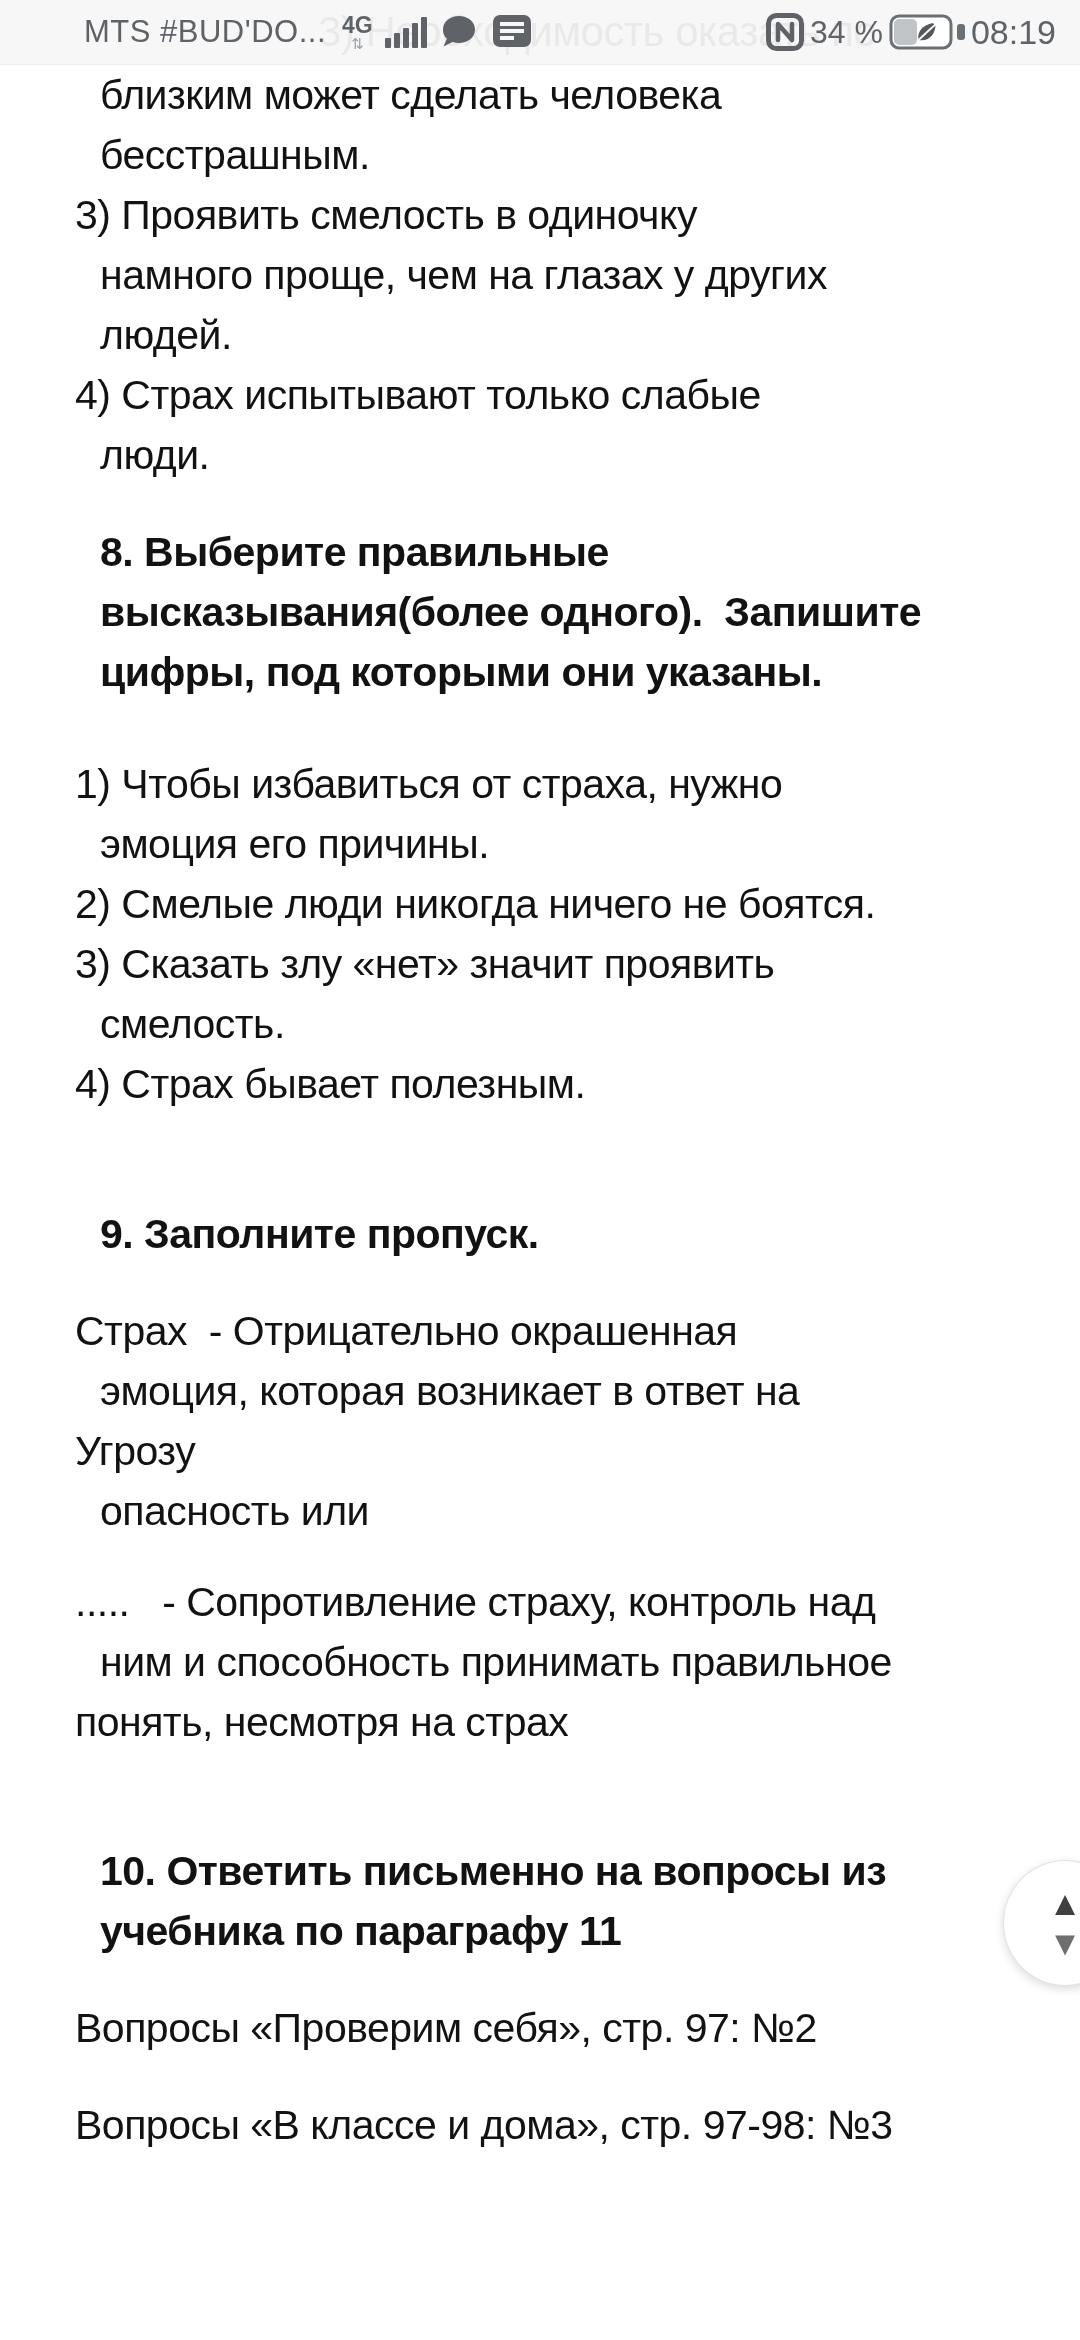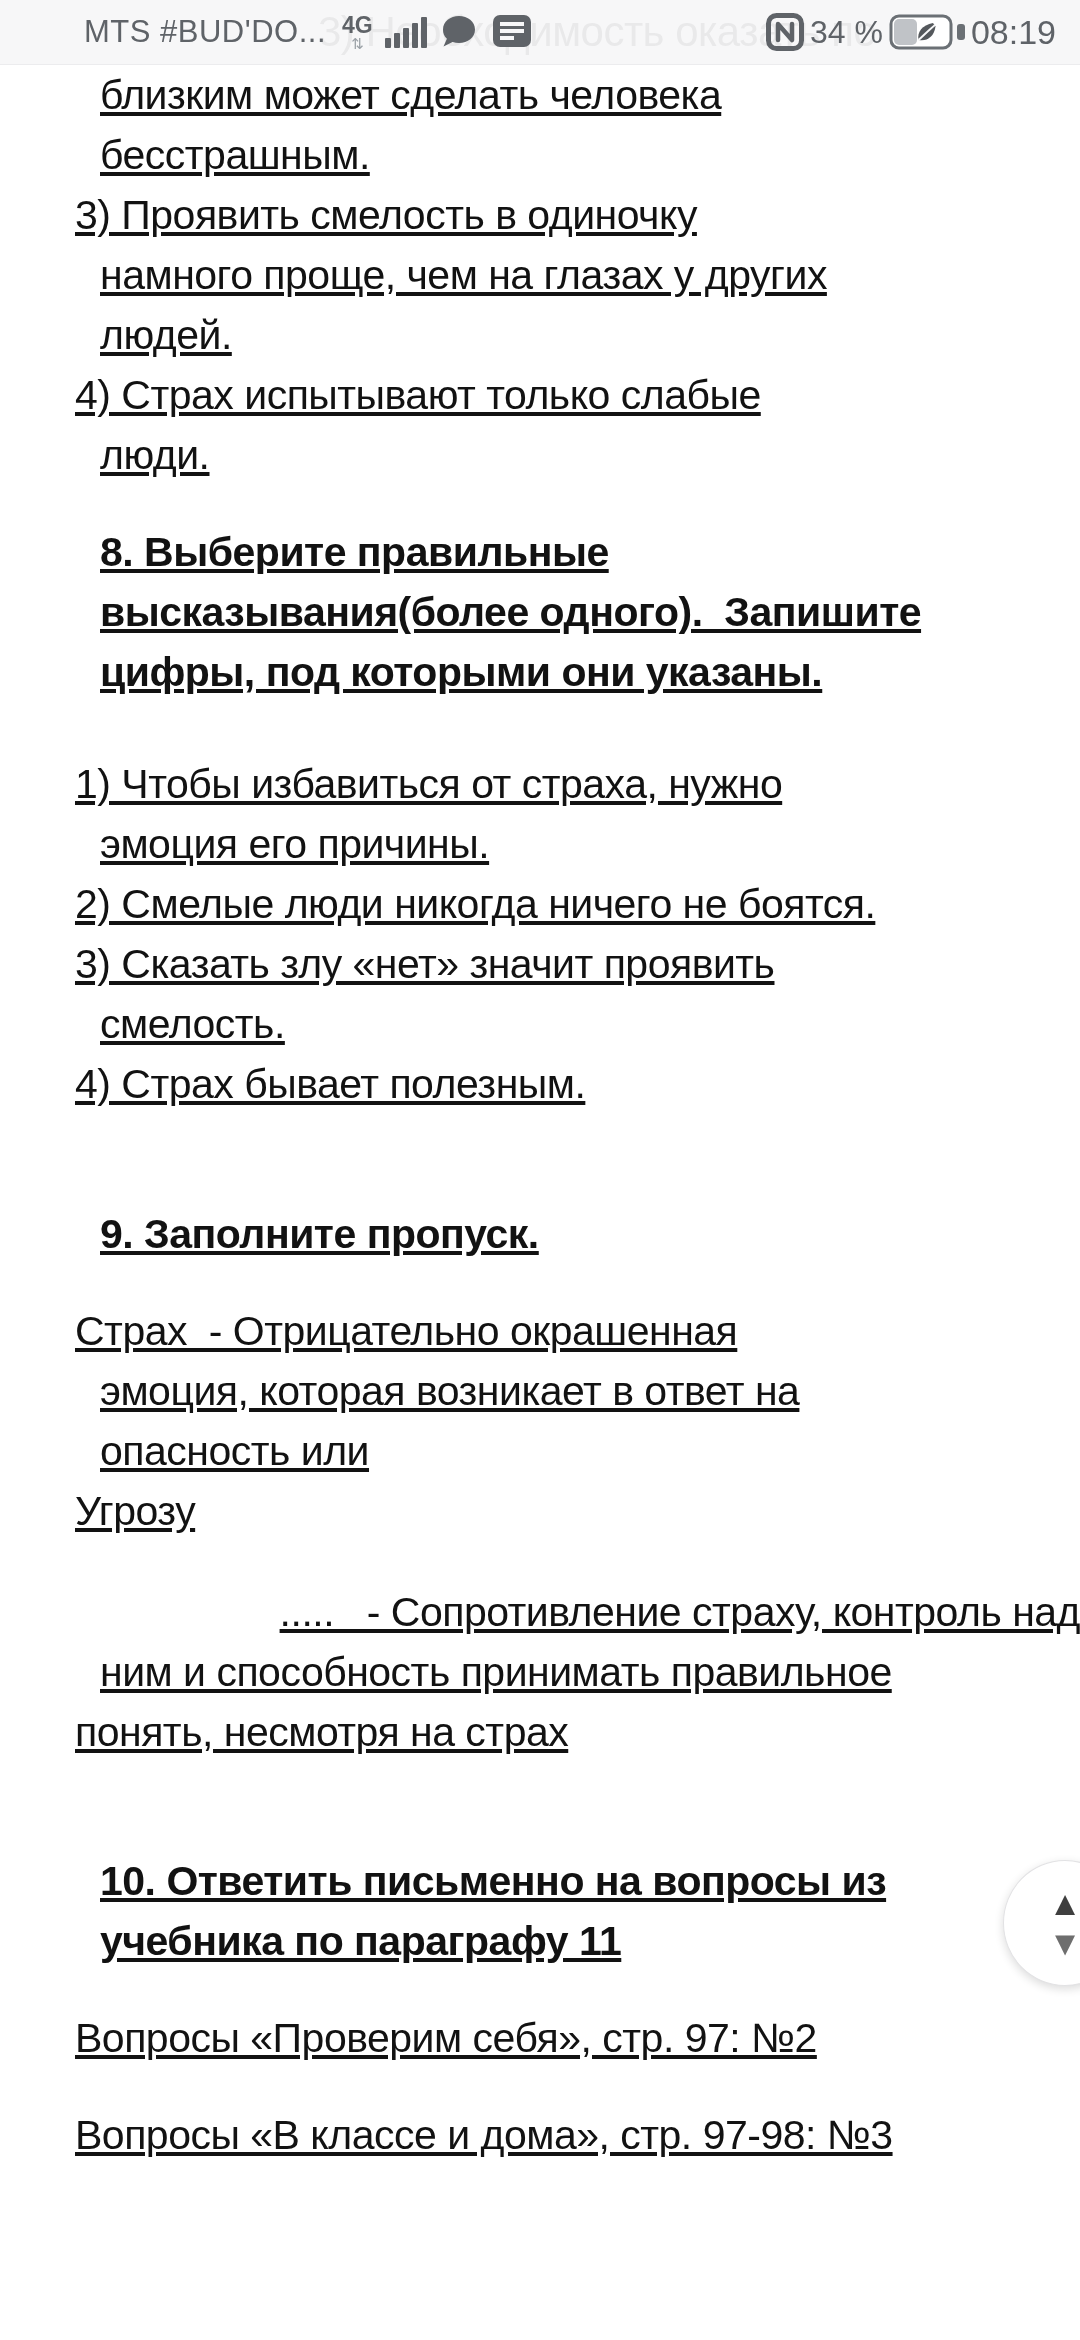--- a/index.html
+++ b/index.html
@@ -26,21 +26,20 @@
   .sig span{width:6px;background:#5f6368;border-radius:1px;display:block;}
   .sb-right{display:flex;align-items:center;margin-left:auto;margin-right:24px;gap:6px;position:relative;z-index:2;}
   .pct{font-size:32px;}
   .time{font-size:34px;}
   .bat-cap{width:8px;height:16px;border-radius:3px;background:#6b7075;margin-left:-6px;}
   
   .doc{position:absolute;top:64px;left:0;width:1080px;color:#121212;z-index:1;}
   .line{
     font-size:41px;line-height:60px;white-space:pre;letter-spacing:-0.5px;
     padding-left:100px;
-    text-decoration:underline;
   }
   .line.indent{padding-left:75px;}
   .line.heading{font-weight:700;}
   
   .scroll-widget{
     position:absolute;left:1003px;top:1860px;width:122px;height:124px;
     background:#ffffff;border:1px solid #e2e2e4;border-radius:50%;
     box-shadow:0 3px 10px rgba(0,0,0,0.14);
     display:flex;flex-direction:column;align-items:center;justify-content:center;
     gap:6px;z-index:6;
@@ -117,23 +116,23 @@
     <div class="line heading" style="margin-top: 0px;">цифры, под которыми они указаны.</div>
     <div class="line body indent" style="margin-top: 52px;">1) Чтобы избавиться от страха, нужно</div>
     <div class="line body" style="margin-top: 0px;">эмоция его причины.</div>
     <div class="line body indent" style="margin-top: 0px;">2) Смелые люди никогда ничего не боятся.</div>
     <div class="line body indent" style="margin-top: 0px;">3) Сказать злу «нет» значит проявить</div>
     <div class="line body" style="margin-top: 0px;">смелость.</div>
     <div class="line body indent" style="margin-top: 0px;">4) Страх бывает полезным.</div>
     <div class="line heading" style="margin-top: 90px;">9. Заполните пропуск.</div>
     <div class="line body indent" style="margin-top: 37px;">Страх  - Отрицательно окрашенная</div>
     <div class="line body" style="margin-top: 0px;">эмоция, которая возникает в ответ на</div>
+    <div class="line body indent" style="margin-top: 0px;">Угрозу</div>
     <div class="line body" style="margin-top: 0px;">опасность или</div>
-    <div class="line body indent" style="margin-top: 0px;">Угрозу</div>
-    <div class="line body indent" style="margin-top: 41px; text-align: right;">.....   - Сопротивление страху, контроль над</div>
+    <div class="line body indent" style="margin-top: 31px;">.....   - Сопротивление страху, контроль над</div>
     <div class="line body" style="margin-top: 0px;">ним и способность принимать правильное</div>
     <div class="line body indent" style="margin-top: 0px;">понять, несмотря на страх</div>
     <div class="line heading" style="margin-top: 89px;">10. Ответить письменно на вопросы из</div>
     <div class="line heading" style="margin-top: 0px;">учебника по параграфу 11</div>
     <div class="line body indent" style="margin-top: 37px;">Вопросы «Проверим себя», стр. 97: №2</div>
     <div class="line body indent" style="margin-top: 37px;">Вопросы «В классе и дома», стр. 97-98: №3</div>
   </div>
 
 <div class="scroll-widget">
   <button class="scroll-btn up">▲</button>

